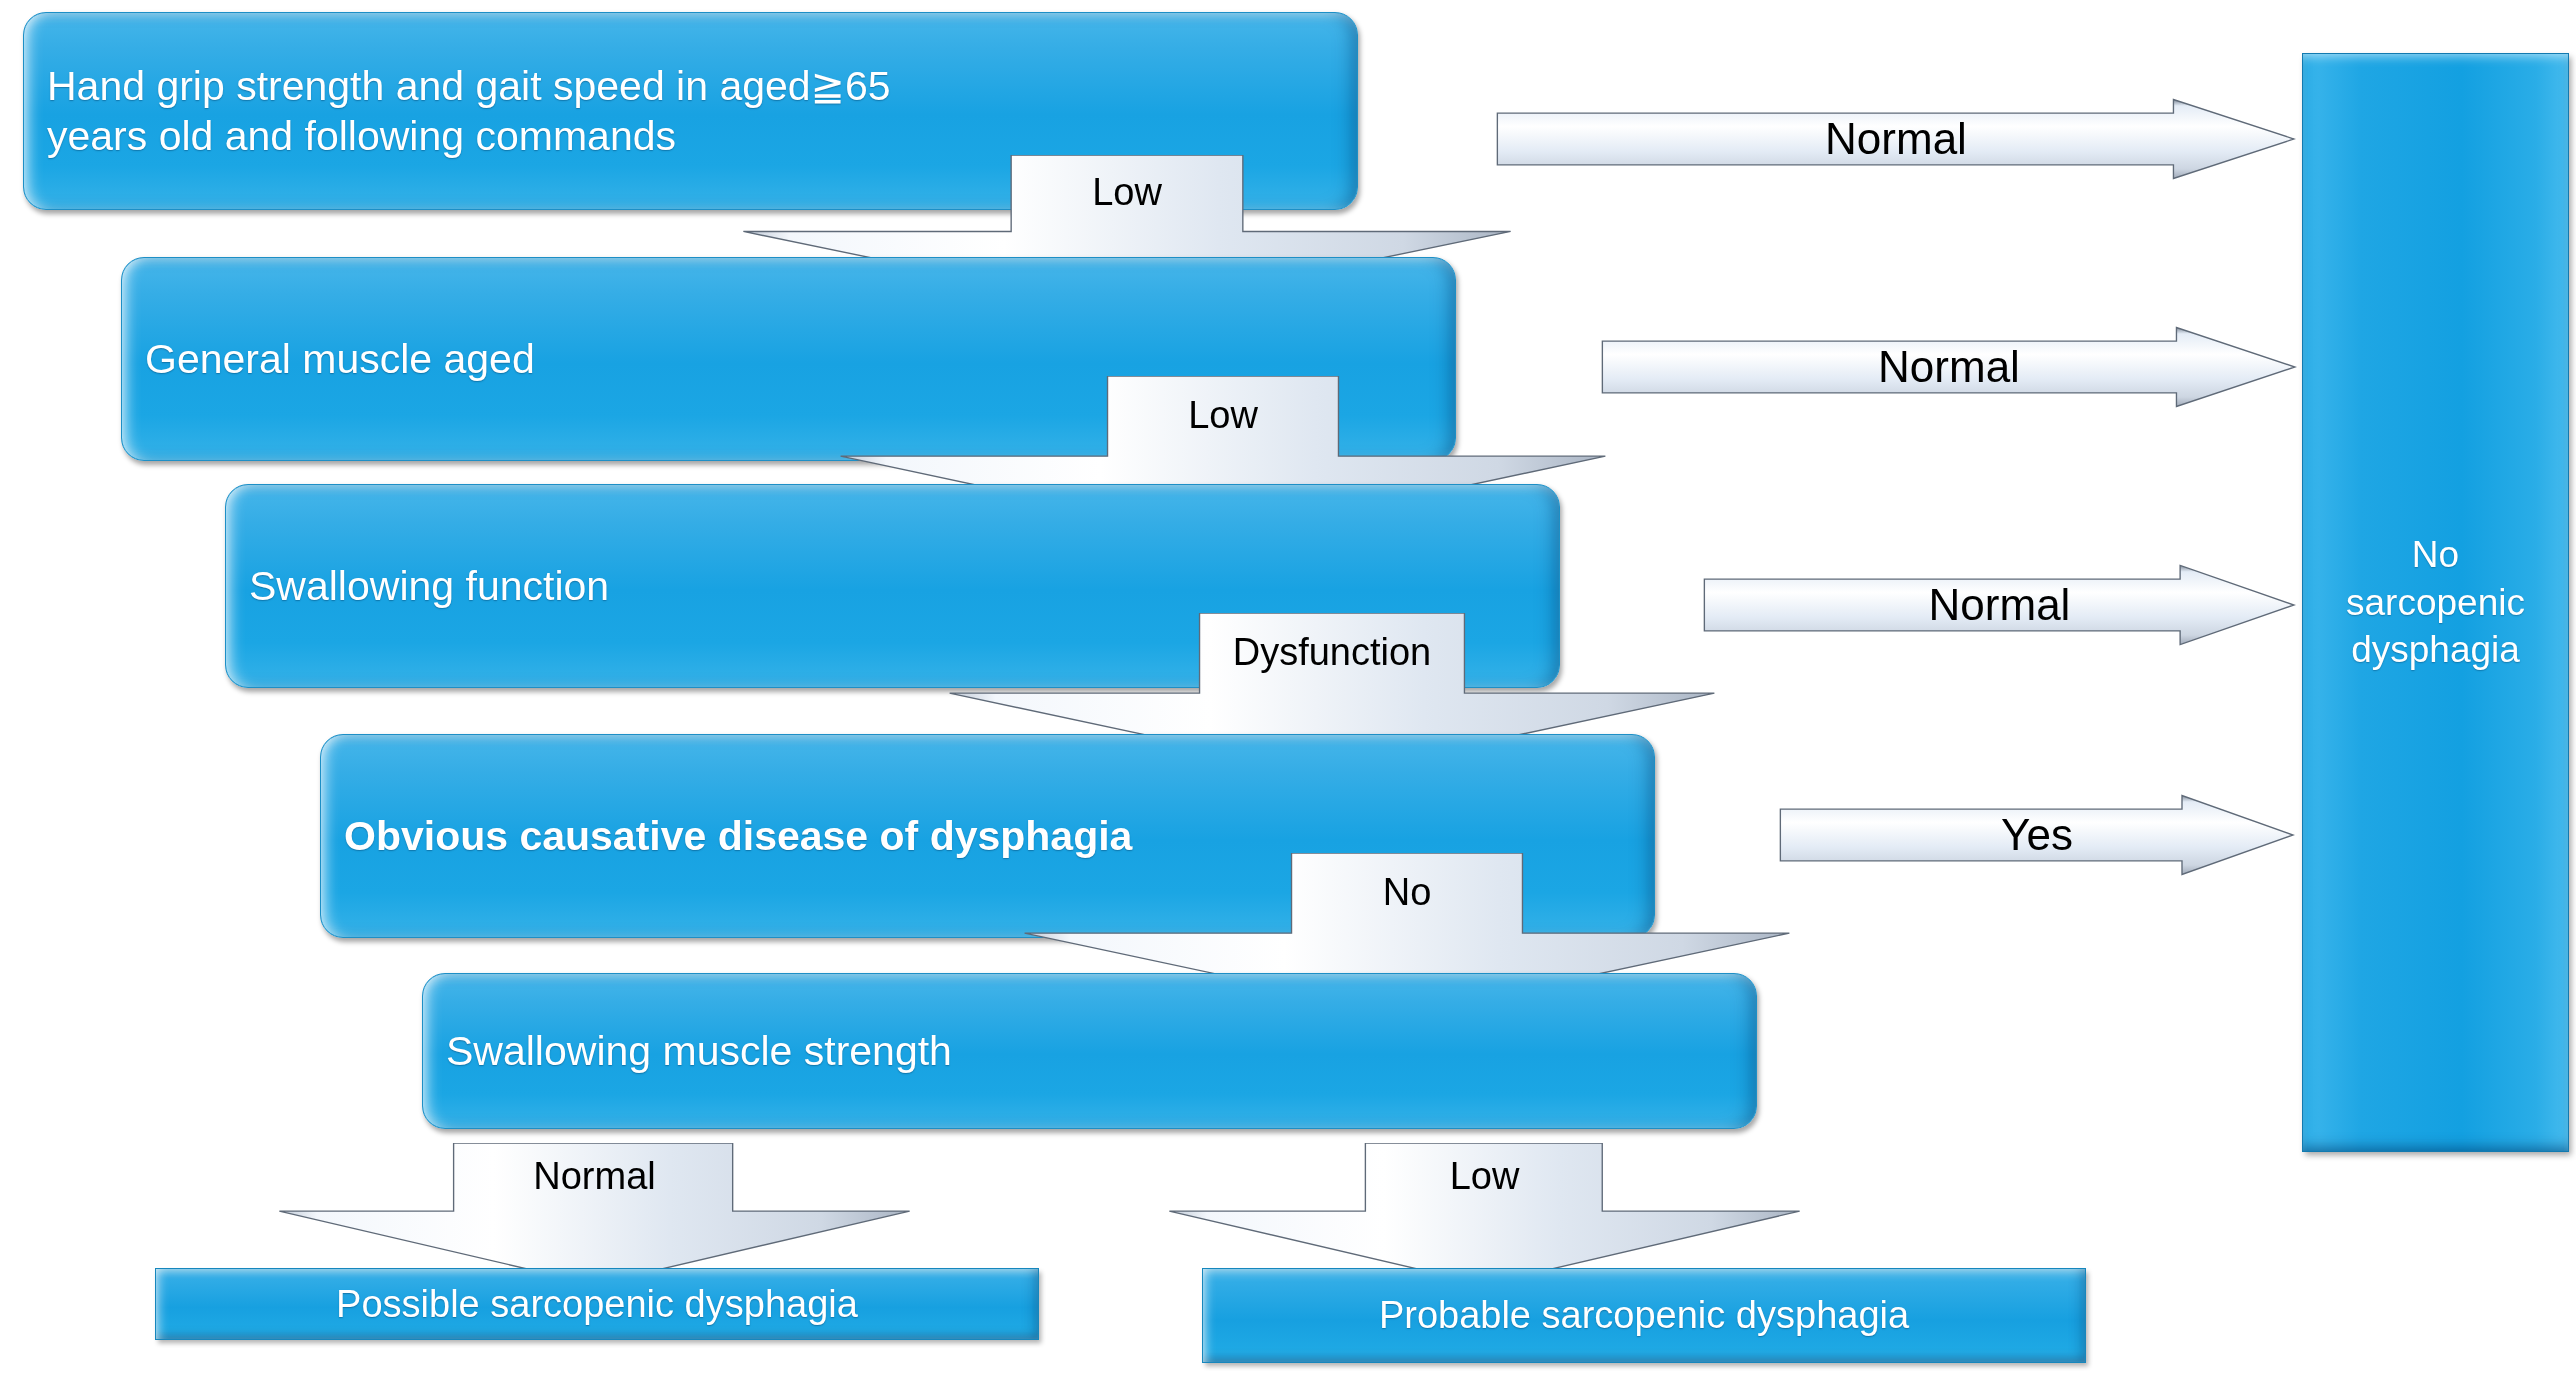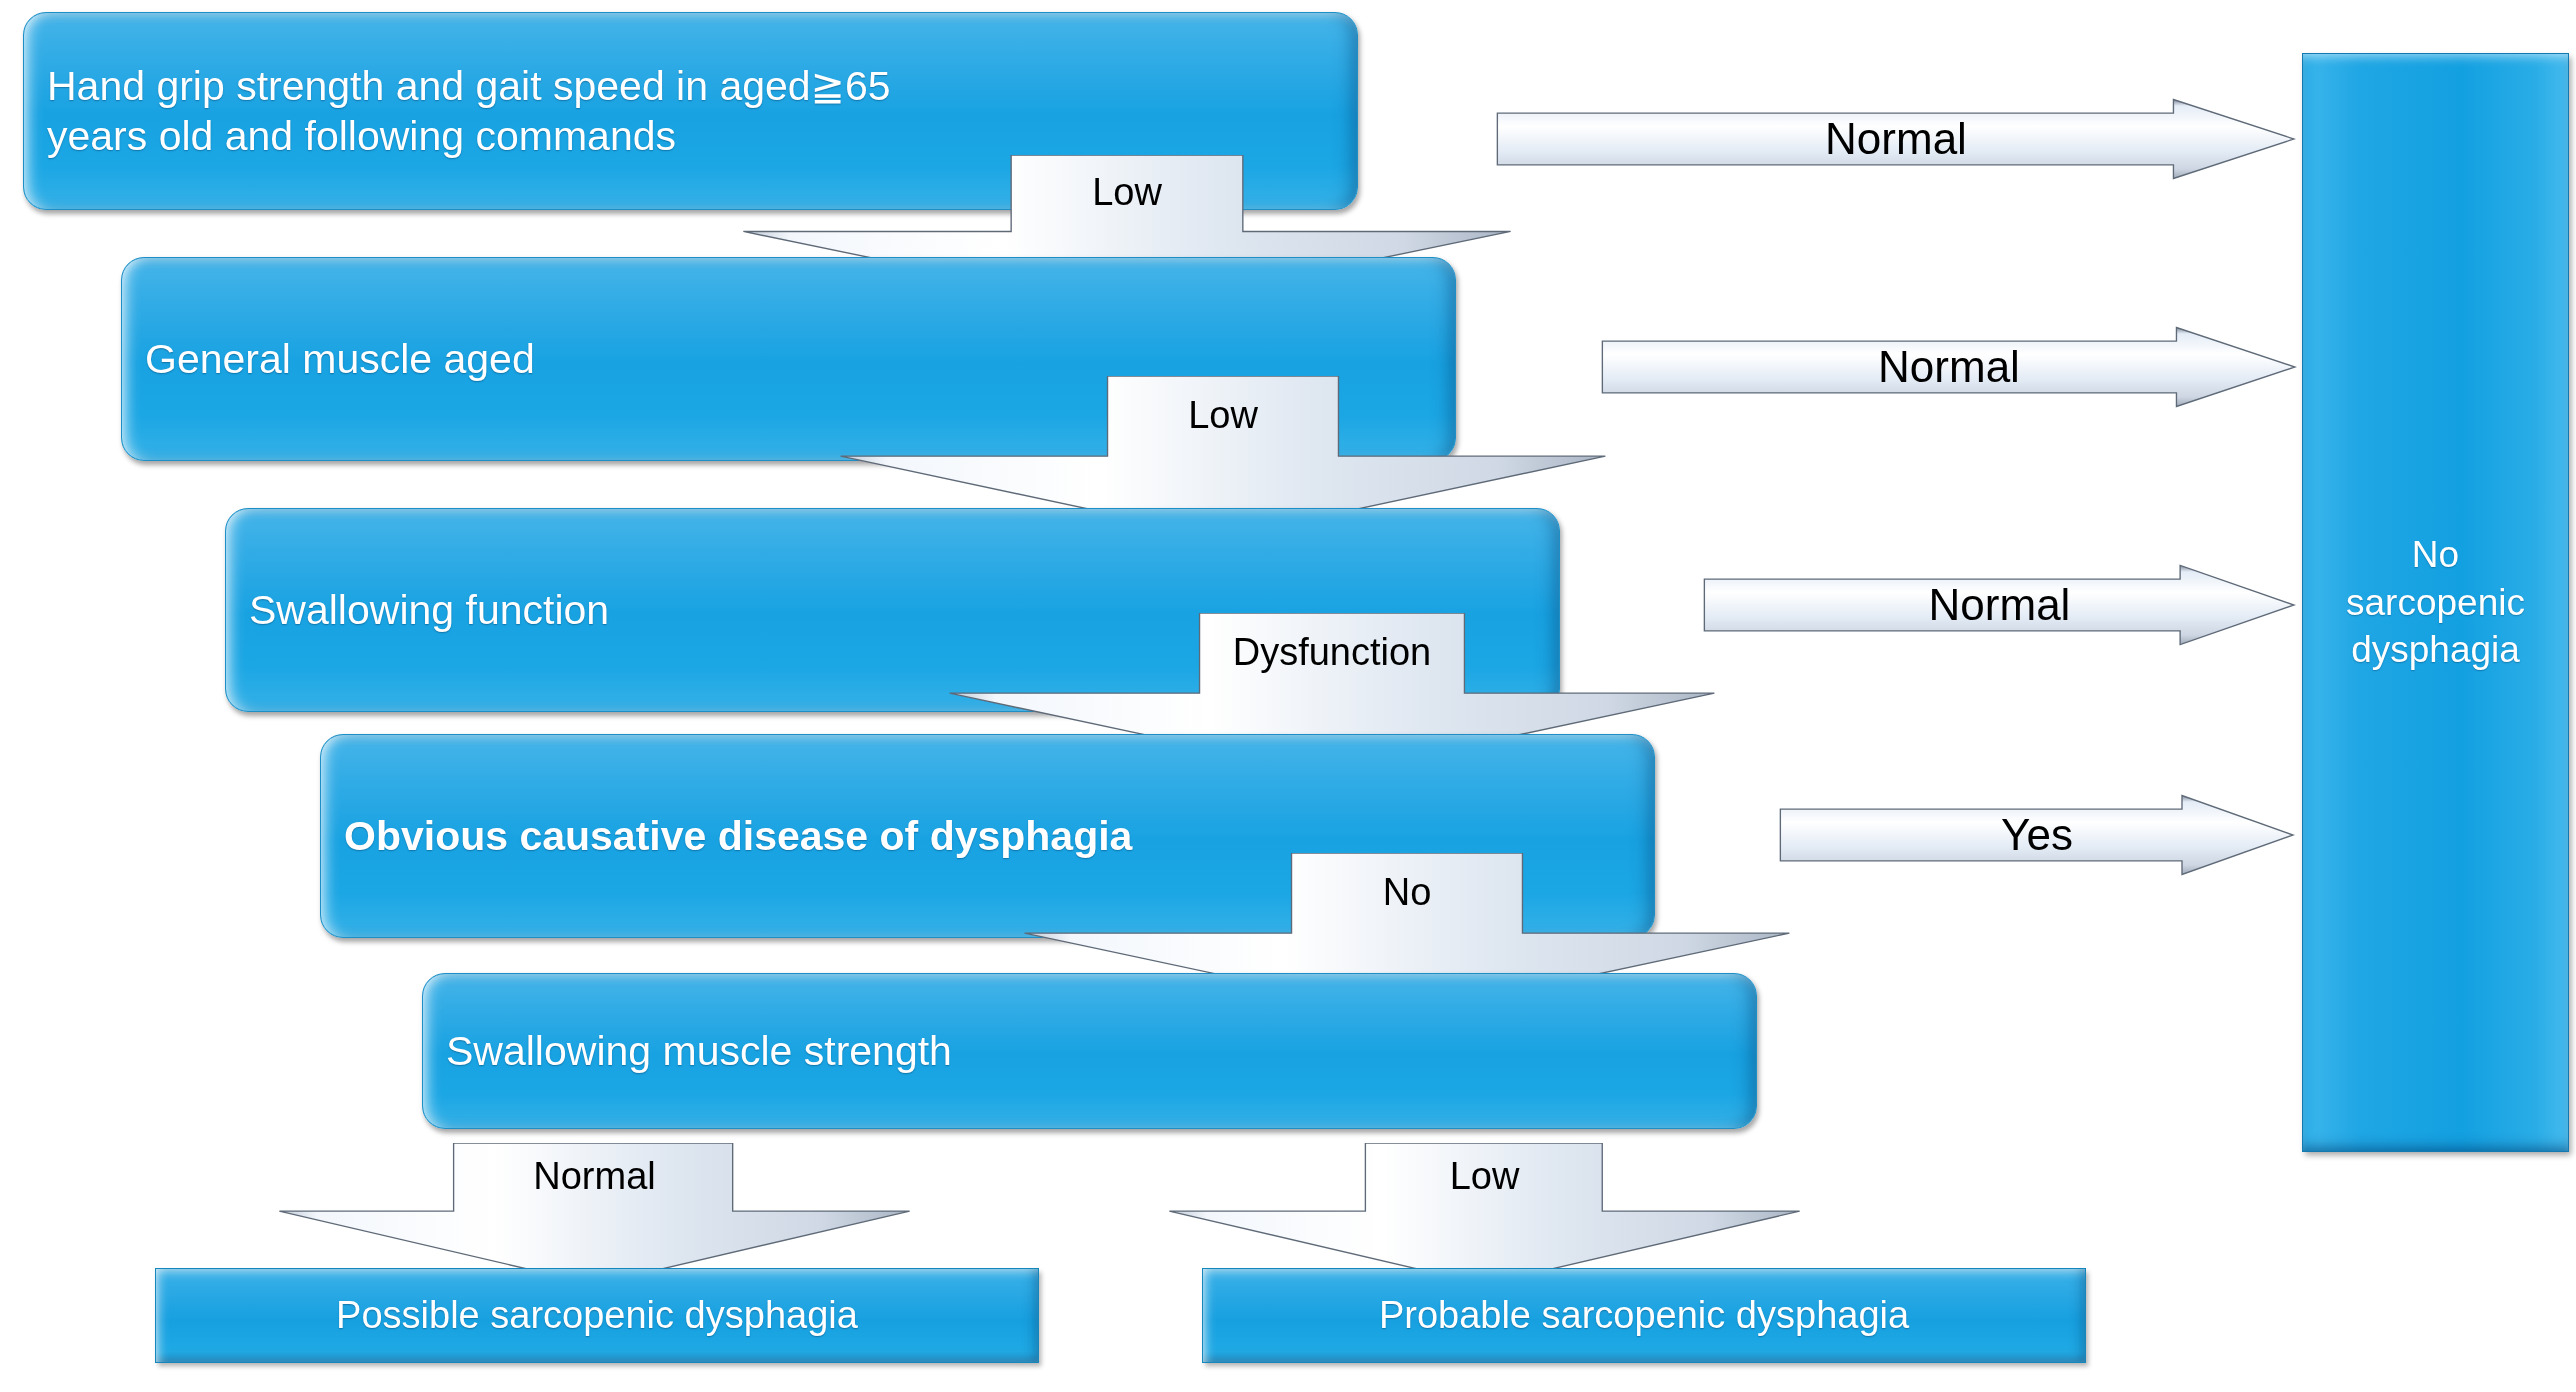--- a/index.html
+++ b/index.html
@@ -217,21 +217,21 @@
           <stop offset="66%" stop-color="#e3ebf5"></stop>
           <stop offset="88%" stop-color="#cdd6e2"></stop>
           <stop offset="100%" stop-color="#a2acba"></stop>
         </linearGradient>
       </defs>
       <path d="M 2 22 L 845 22 L 845 2 L 1019 60 L 845 118 L 845 98 L 2 98 Z" fill="url(#rg2)" stroke="#5f6a78" stroke-width="2"></path>
     </svg>
     <div class="arrowtext" style="padding-right:102px;">Normal</div>
   </div>
 
-  <div class="bluebox" style="left:225px; top:508px; width:1335px; height:204px;">
+  <div class="bluebox" style="left:225px; top:484px; width:1335px; height:204px;">
     <div class="label">Swallowing function</div>
   </div>
 
   <div class="downarrow" style="left:947px; top:613px; width:770px; height:163px;">
     <svg width="770" height="163" viewBox="0 0 1130 240">
       <defs>
         <linearGradient id="dg3" x1="0" y1="0" x2="1" y2="0">
           <stop offset="0%" stop-color="#bfc9d6"></stop>
           <stop offset="6%" stop-color="#f3f7fc"></stop>
           <stop offset="34%" stop-color="#ffffff"></stop>
@@ -331,21 +331,21 @@
           <stop offset="62%" stop-color="#dfe7f1"></stop>
           <stop offset="86%" stop-color="#cfd8e4"></stop>
           <stop offset="100%" stop-color="#aab5c4"></stop>
         </linearGradient>
       </defs>
       <path d="M 290 0 L 638 0 L 638 100 L 928 100 L 465 208 L 2 100 L 290 100 Z" fill="url(#dg6)" stroke="#5f6a78" stroke-width="2"></path>
     </svg>
     <div class="arrowtext" style="top:12.3px;">Low</div>
   </div>
 
-  <div class="outbox" style="left:155px; top:1268px; width:884px; height:95px;">
+  <div class="outbox" style="left:155px; top:1268px; width:884px; height:72px;">
     <div class="label">Possible sarcopenic dysphagia</div>
   </div>
 
   <div class="outbox" style="left:1182px; top:1268px; width:884px; height:95px;margin-left:20px;">
     <div class="label">Probable sarcopenic dysphagia</div>
   </div>
 
   <div class="panel" style="left:2302px; top:53px; width:267px; height:1099px;">
     <div class="label">No
 sarcopenic

